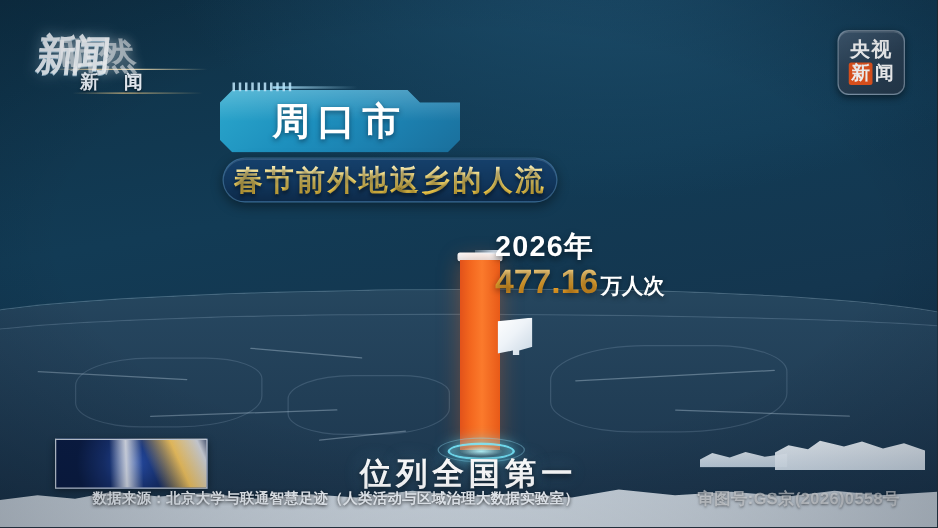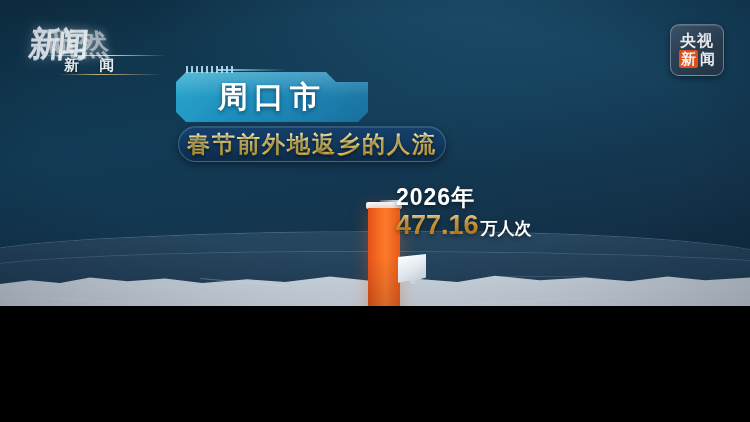--- a/index.html
+++ b/index.html
@@ -1,18 +1,18 @@
 <!DOCTYPE html>
 <html><head>
 <meta charset="utf-8">
 <style>
   html,body{margin:0;padding:0;background:#000;}
   *{box-sizing:border-box;}
   .stage{
-    position:relative;width:750px;height:306px;overflow:hidden;
+    position:relative;width:750px;height:422px;overflow:hidden;
     font-family:"Liberation Sans","DejaVu Sans",sans-serif;
     background:
       radial-gradient(ellipse 520px 300px at 66% -12%, #1d4f6e 0%, rgba(29,79,110,0) 70%),
       linear-gradient(170deg,#0f3247 0%,#123b55 38%,#14364f 62%,#10293d 100%);
   }
 
   
   .horizon{
     position:absolute;left:-4%;top:232px;width:108%;height:200px;
     background:linear-gradient(180deg,#26475f 0%,#213f58 22%,#1d3850 55%,#1a3048 100%);

